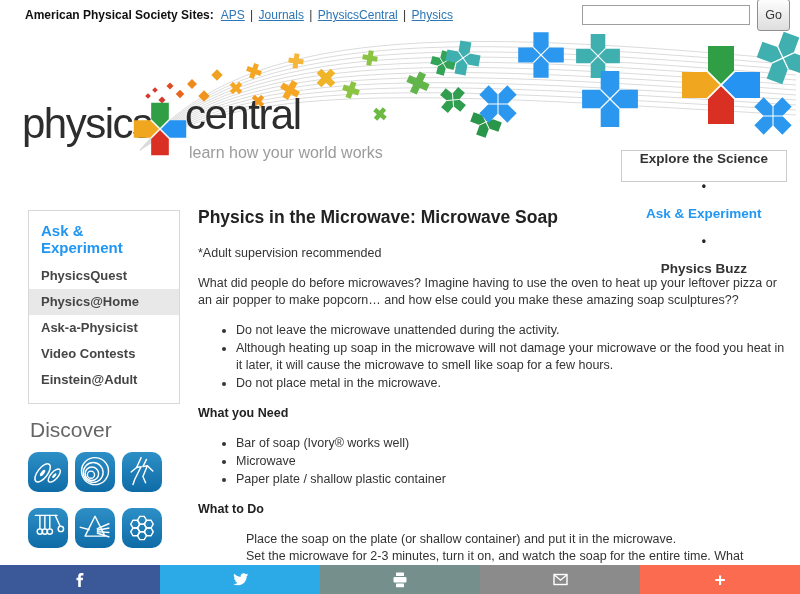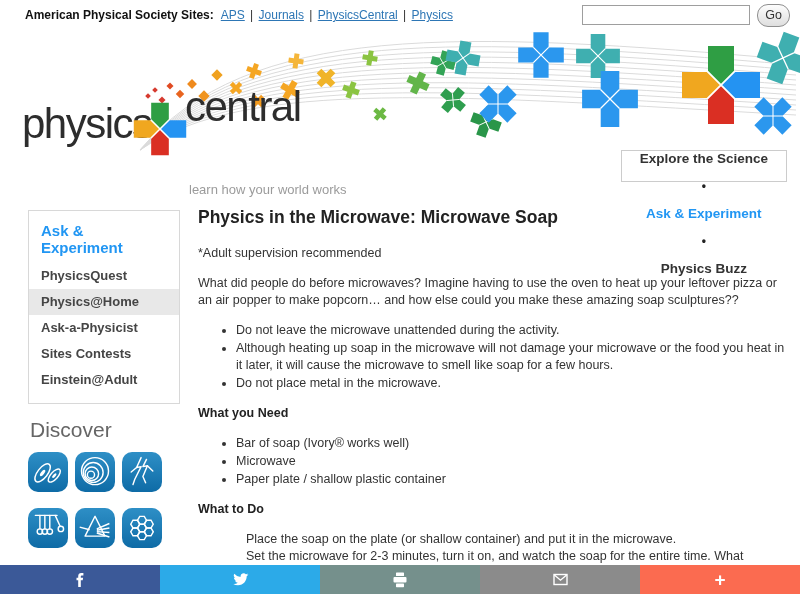--- a/index.html
+++ b/index.html
@@ -10,30 +10,30 @@
   a{cursor:pointer;}
   
   .topbar{position:absolute;top:0;left:0;right:0;height:30px;display:flex;align-items:center;
     padding:0 10px 0 25px;box-sizing:border-box;font-size:12px;background:#fff;}
   .topbar-label{font-weight:bold;color:#111;white-space:pre;}
   .topbar-links{margin-left:5px;color:#333;}
   .toplink{color:#2d76b5;text-decoration:underline;margin:0 2px;}
   .sep{color:#333;}
   .topbar-search{margin-left:auto;display:flex;align-items:center;gap:7px;}
   .search-input{width:158px;height:18px;border:1px solid #9e9e9e;font-size:12px;padding:0 4px;}
-  .go-btn{height:23px;min-width:33px;border:1px solid #8f8f8f;border-radius:11px;
+  .go-btn{height:32px;min-width:33px;border:1px solid #8f8f8f;border-radius:3px;
     background:linear-gradient(#fdfdfd,#dedede);font-size:12.5px;color:#333;}
   
   .decor-svg{position:absolute;left:118px;top:28px;width:682px;height:132px;}
   .logo-physics{position:absolute;left:22px;top:103px;font-size:42px;line-height:42px;
     color:#2d2d2d;letter-spacing:-1.5px;}
   .logo-cross-svg{position:absolute;left:130px;top:98px;width:60px;height:62px;}
-  .logo-central{position:absolute;left:185px;top:86px;font-size:42px;line-height:42px;
+  .logo-central{position:absolute;left:185px;top:94px;font-size:42px;line-height:42px;
     color:#2d2d2d;letter-spacing:-1.5px;}
-  .logo-tagline{position:absolute;left:189px;top:144px;font-size:13px;color:#9b9b9b;margin-top:38px;}
+  .logo-tagline{position:absolute;left:189px;top:144px;font-size:16px;color:#9b9b9b;}
   
   .navbar{position:absolute;right:13px;top:150px;height:30px;border:1px solid #ccc;background:#fff;
     display:flex;align-items:center;padding:0 18px;gap:13px;font-size:13.5px;font-weight:bold;color:#333;flex-direction:column;}
   .nav-item{white-space:nowrap;}
   .nav-item.active{color:#2196f3;}
   .nav-sep{font-size:12px;color:#222;}
   
   .sidebar{position:absolute;left:28px;top:210px;width:152px;box-sizing:border-box;
     border:1px solid #d8d8d8;padding:11px 0 10px;background:#fff;}
   .sidebar-title{color:#2196f3;font-size:15px;font-weight:bold;padding:0 12px 7px;}
@@ -219,21 +219,21 @@
     <span class="nav-sep">•</span>
     <span class="nav-item">Physics Buzz</span>
   </div>
 
 <div class="sidebar">
   <div class="sidebar-title">Ask &amp; Experiment</div>
   <div id="sidebar-items">
       <div class="sidebar-item">PhysicsQuest</div>
       <div class="sidebar-item active">Physics@Home</div>
       <div class="sidebar-item">Ask-a-Physicist</div>
-      <div class="sidebar-item">Sites Contests</div>
+      <div class="sidebar-item">Video Contests</div>
       <div class="sidebar-item">Einstein@Adult</div>
     </div>
 </div>
 
 <div class="discover">
   <div class="discover-title">Discover</div>
   <div class="icon-grid">
     <div class="tile">
       <svg width="36" height="36" viewBox="0 0 40 40">
         <ellipse cx="14" cy="21" rx="12" ry="5.5" transform="rotate(-52 14 21)"></ellipse>

